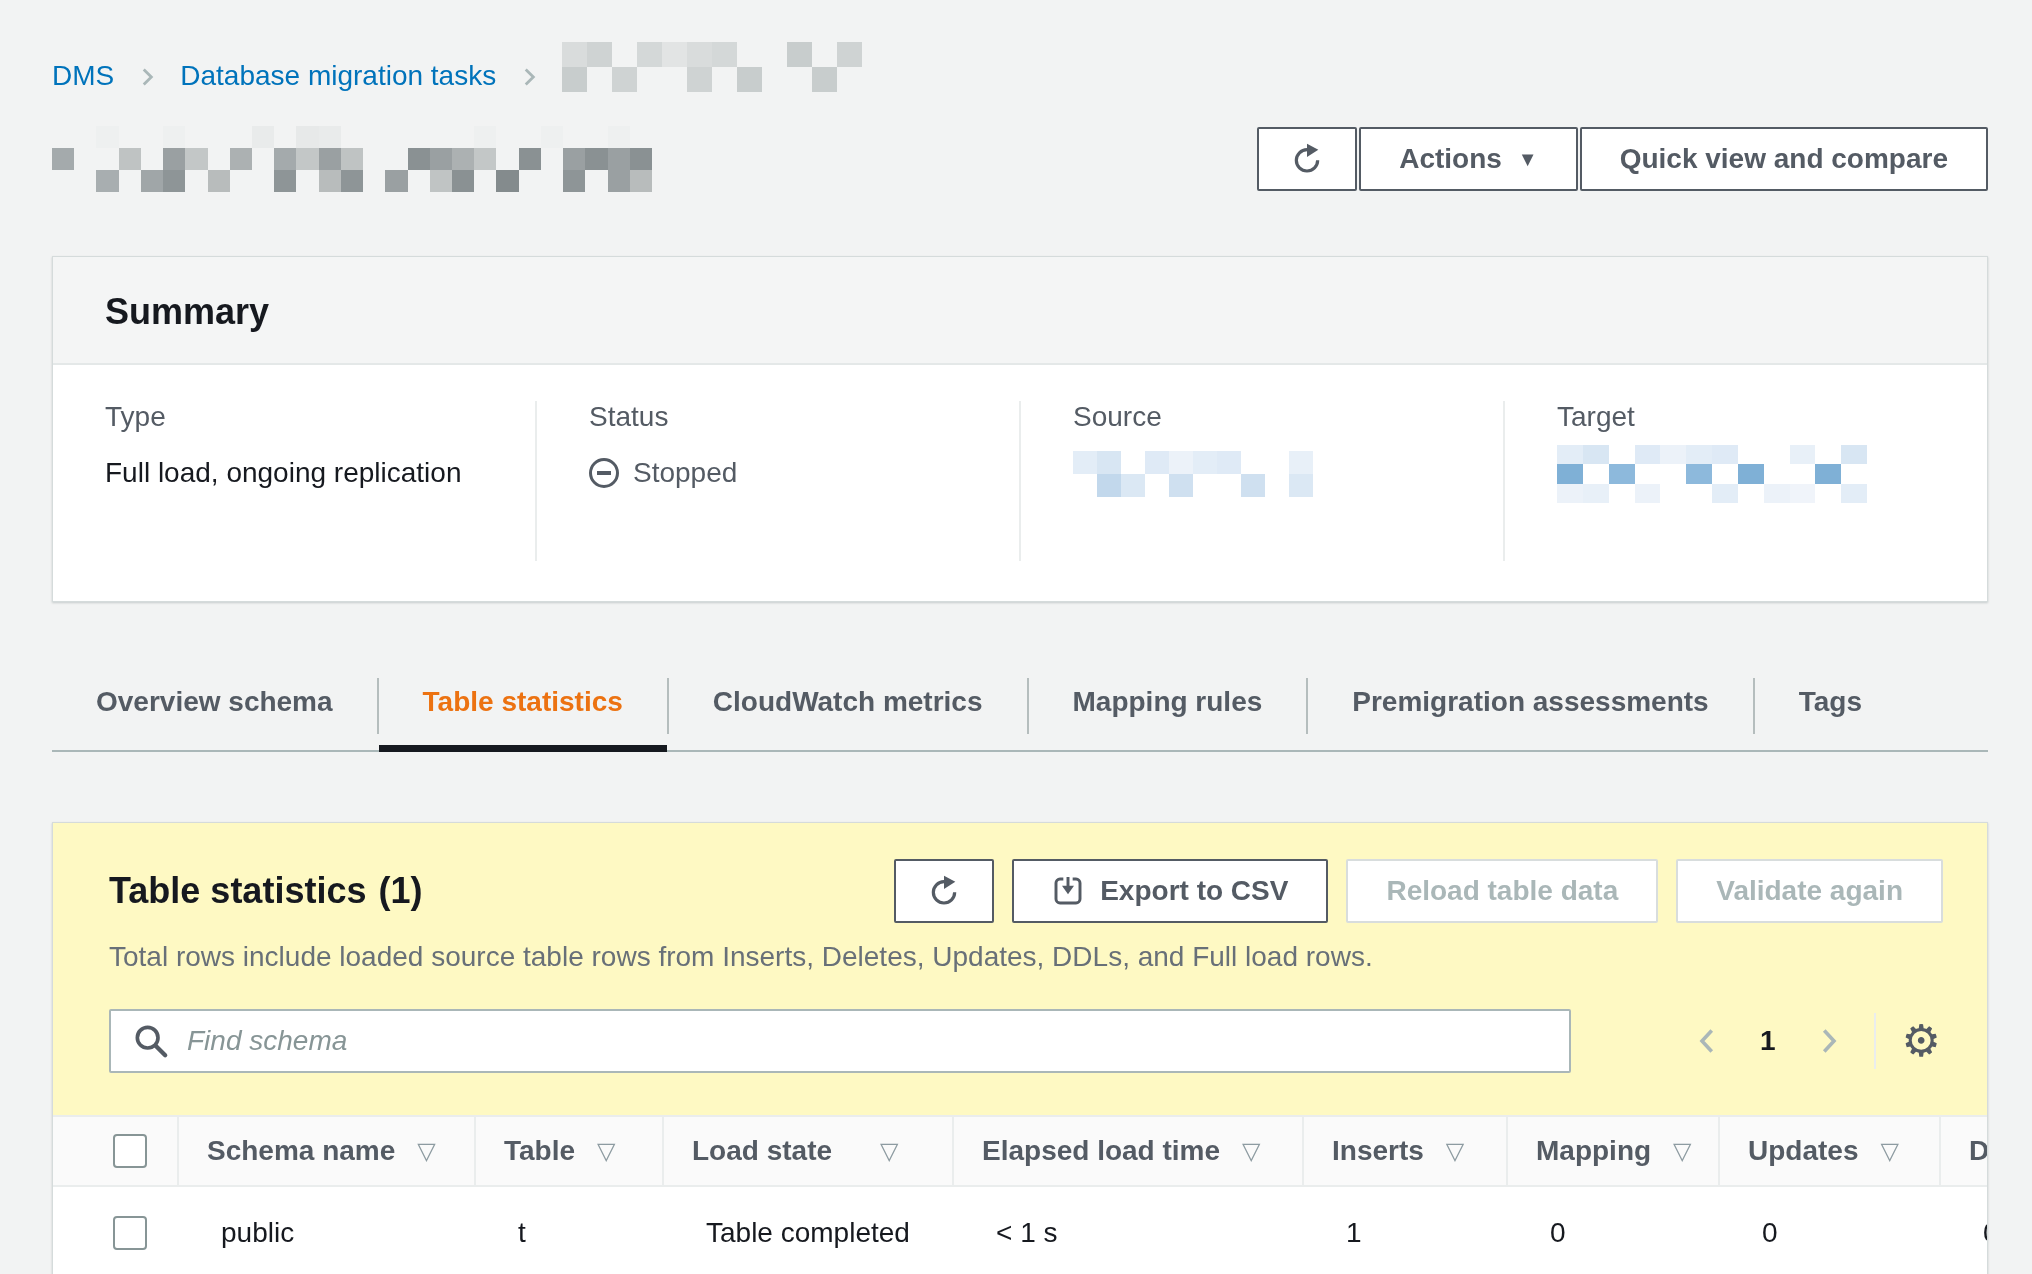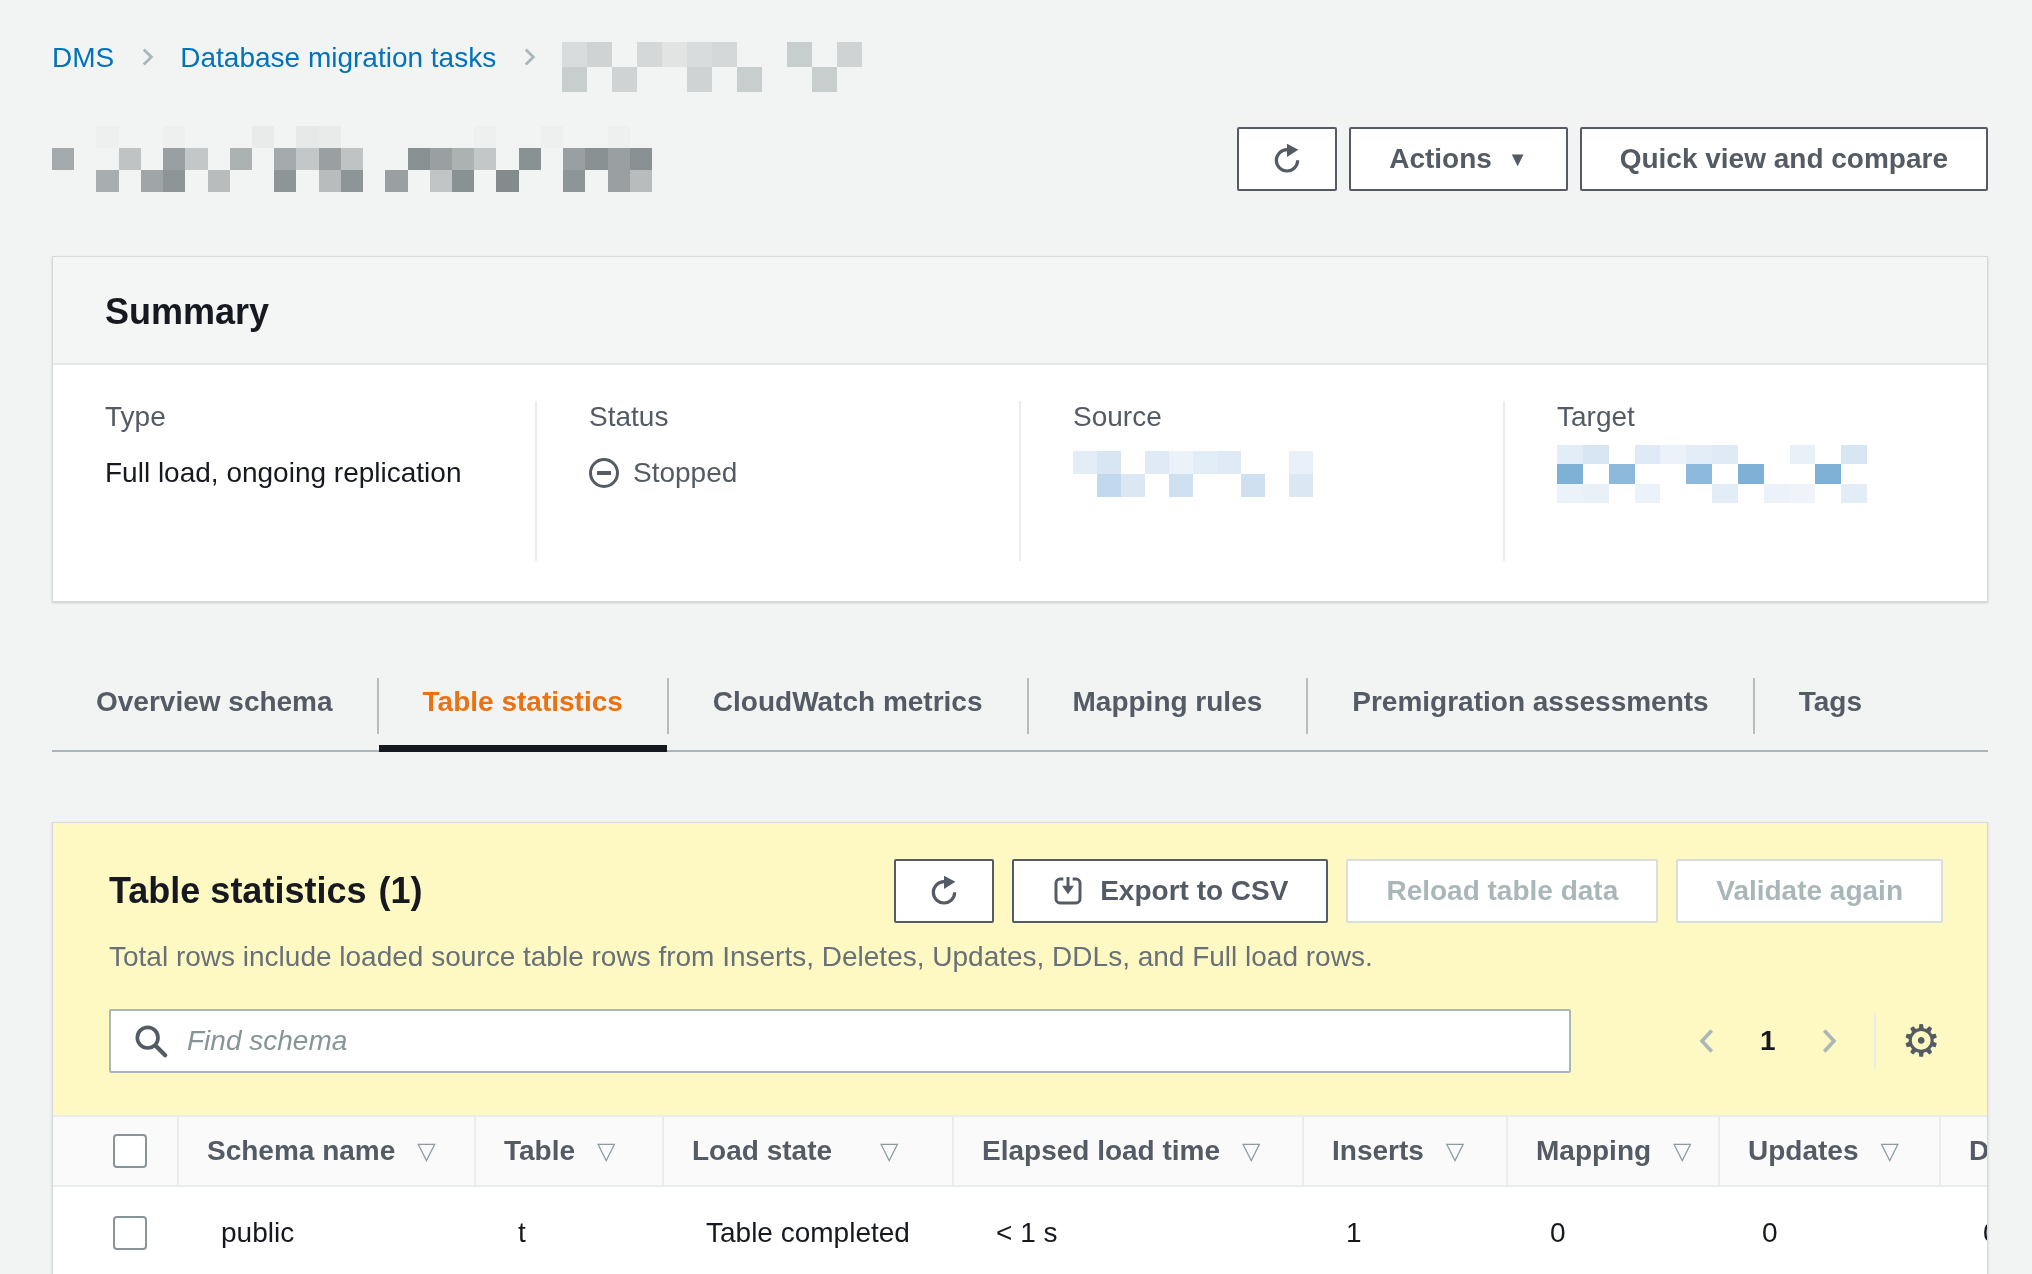--- a/index.html
+++ b/index.html
@@ -6,27 +6,27 @@
   html,body { margin:0; padding:0; width:2032px; height:1274px; }
   body {
     background:#f2f3f3;
     font-family:"Liberation Sans","DejaVu Sans",sans-serif;
     color:#16191f;
     overflow:hidden;
   }
   .page { position:relative; width:2032px; height:1274px; padding:42px 44px 0 52px; }
 
   
-  .breadcrumb { display:flex; align-items:flex-start; height:50px; gap:20px; }
+  .breadcrumb { display:flex; align-items:flex-end; height:50px; gap:20px; }
   .crumb { color:#0073bb; font-size:28px; text-decoration:none; cursor:pointer; }
   .bc-chev { flex:none; }
 
   
   .header-row { margin-top:22px; height:90px; display:flex; align-items:center; justify-content:space-between; }
-  .header-actions { display:flex; gap:12px; align-items:flex-end;padding-left:34px; }
+  .header-actions { display:flex; gap:2px; align-items:flex-end;padding-left:34px; }
   .btn {
     height:64px; background:#fff; border:2px solid #545b64; border-radius:2px;
     color:#545b64; font-weight:700; font-size:28px; font-family:inherit;
     display:inline-flex; align-items:center; justify-content:center; gap:16px;
     padding:0 38px; cursor:pointer; white-space:nowrap;
   }
   .btn-icon { padding:0 32px; }
   .btn .caret { font-size:20px; line-height:1; }
   .btn.disabled { border-color:#d8dddd; color:#aab7b8; cursor:default; }
 

